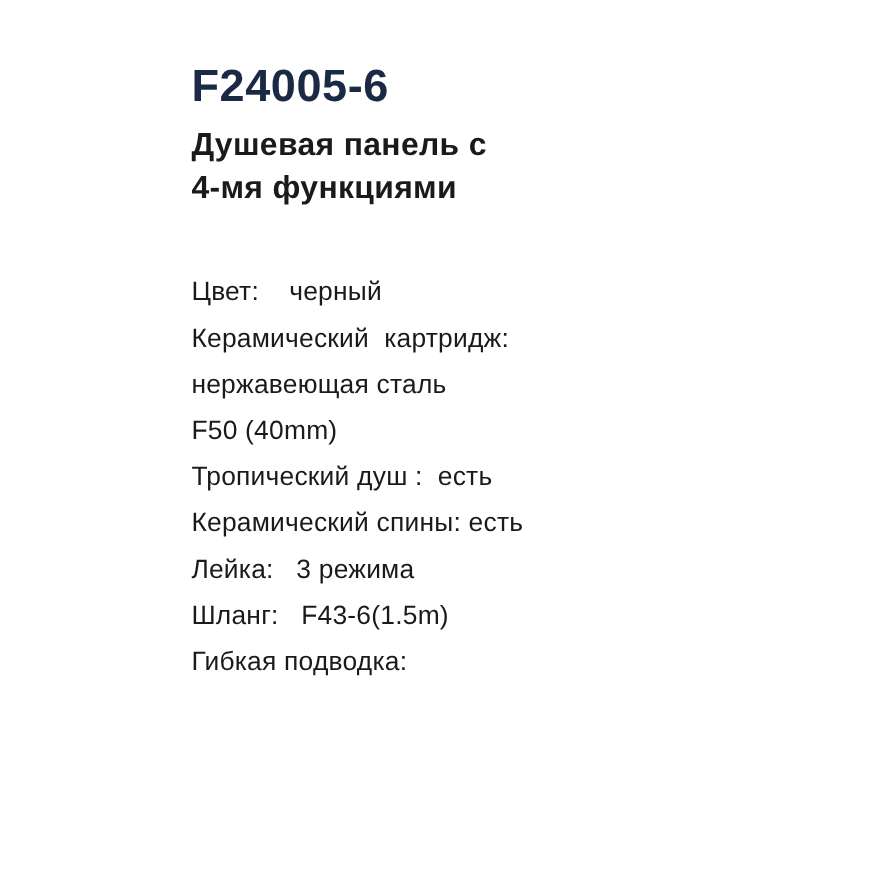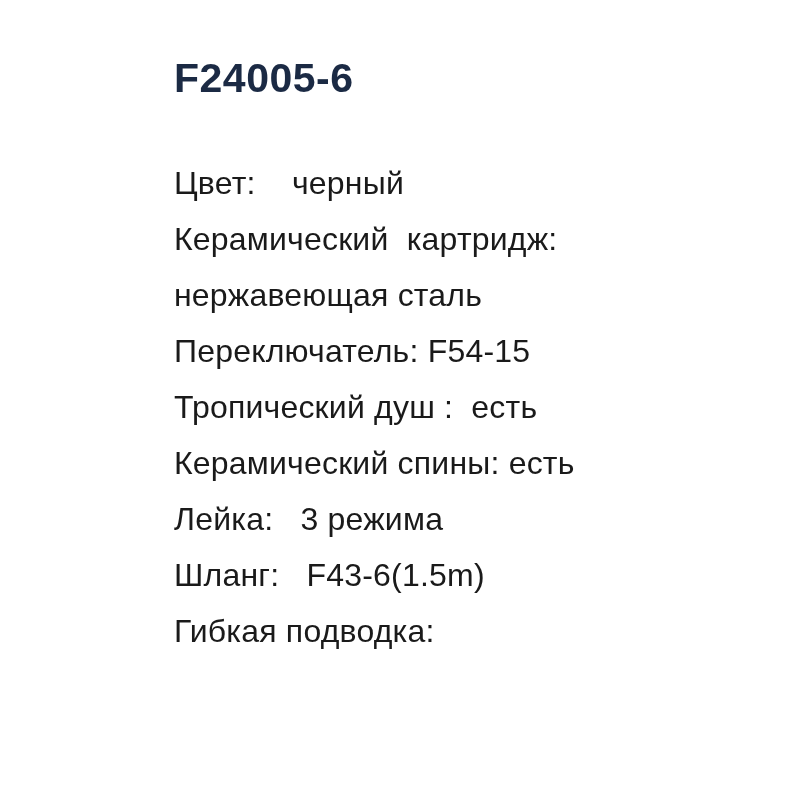--- a/index.html
+++ b/index.html
@@ -36,40 +36,44 @@
     color: #1a1a1a;
     line-height: 1.35;
     margin: 0;
     max-width: 420px;
     letter-spacing: 0.3px;
   }
   .spec-list {
     margin-top: 54px;
   }
   .spec-line {
-    font-size: 32px;
+    font-size: 24px;
     color: #1a1a1a;
     line-height: 1.75;
     white-space: pre;
     letter-spacing: 0.2px;
   }
 </style>
 </head>
 <body>
 
 <div class="sheet">
 
   <div class="product-code">F24005-6</div>
 
+  <div class="product-title">
+    <div>Душевая панель с</div>
+    <div>4-мя функциями</div>
+  </div>
 
   <div class="spec-list">
     <div class="spec-line">Цвет:    черный</div>
     <div class="spec-line">Керамический  картридж:</div>
     <div class="spec-line">нержавеющая сталь</div>
-    <div class="spec-line">Переключатель: F54-15</div>
+    <div class="spec-line">F50 (40mm)</div>
     <div class="spec-line">Тропический душ :  есть</div>
     <div class="spec-line">Керамический спины: есть</div>
     <div class="spec-line">Лейка:   3 режима</div>
     <div class="spec-line">Шланг:   F43-6(1.5m)</div>
     <div class="spec-line">Гибкая подводка:</div>
   </div>
 
 </div>
 
 </body></html>

